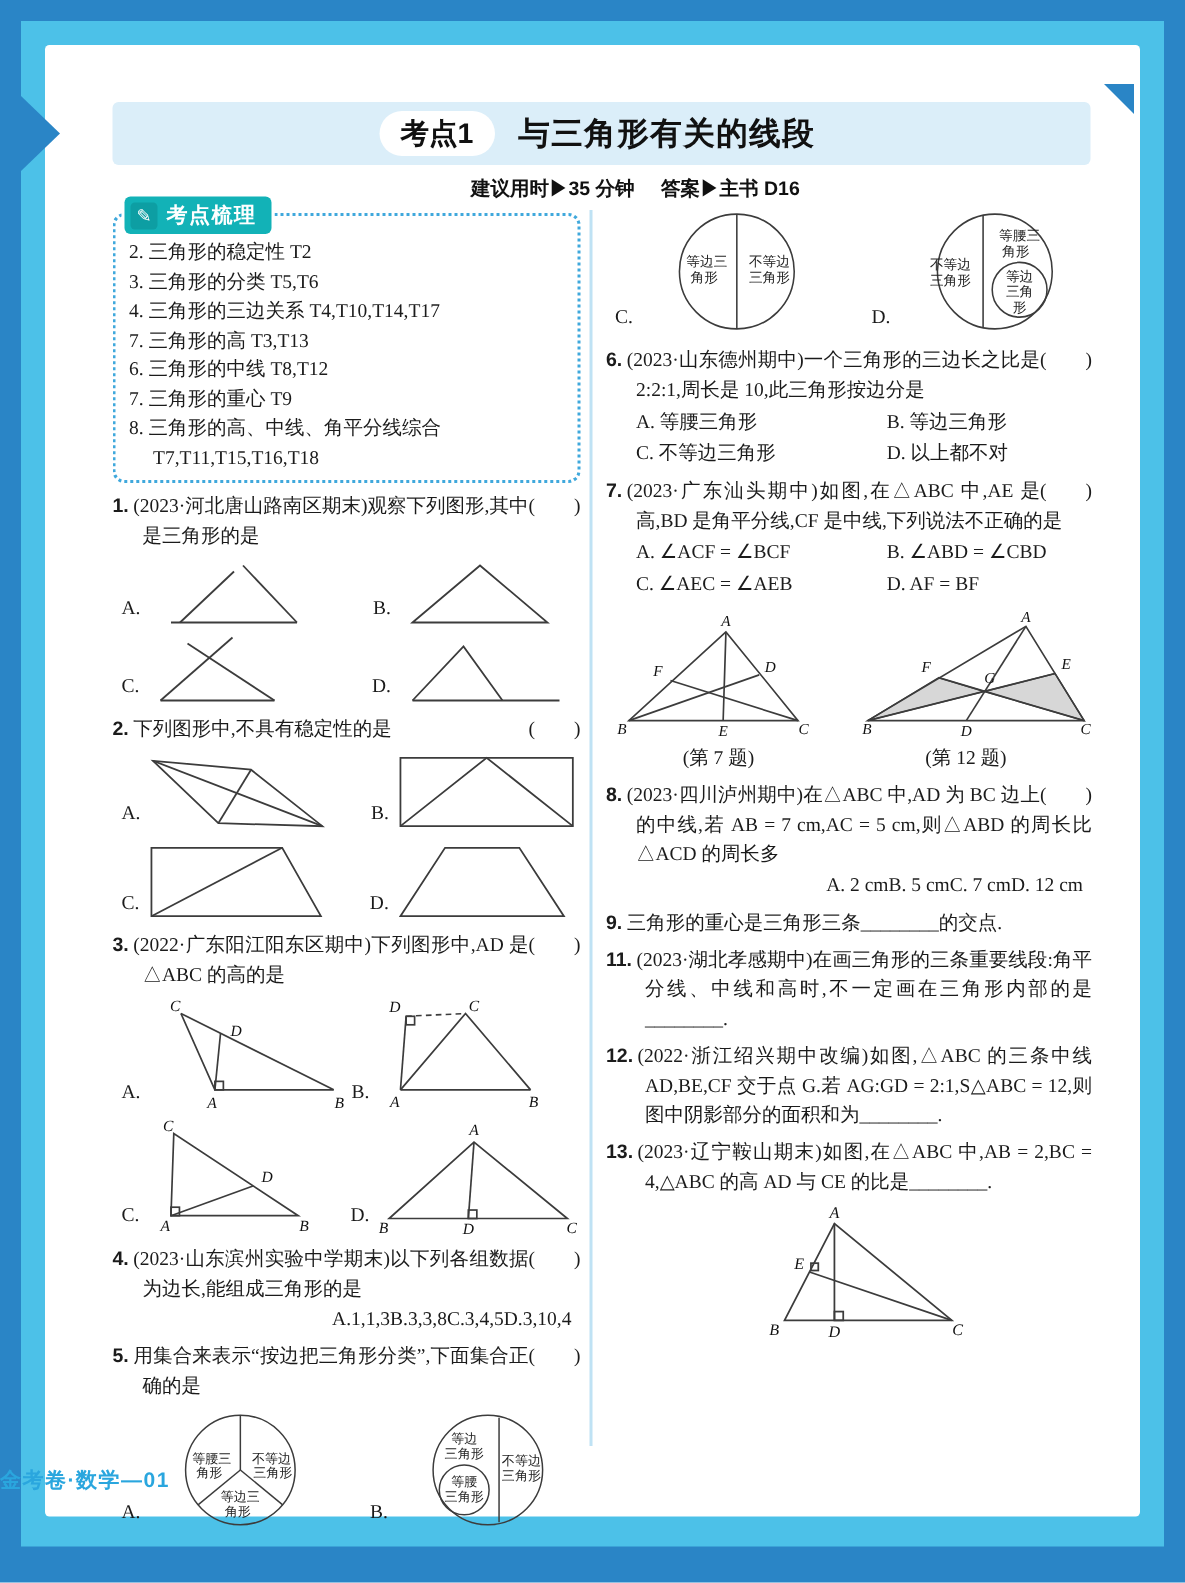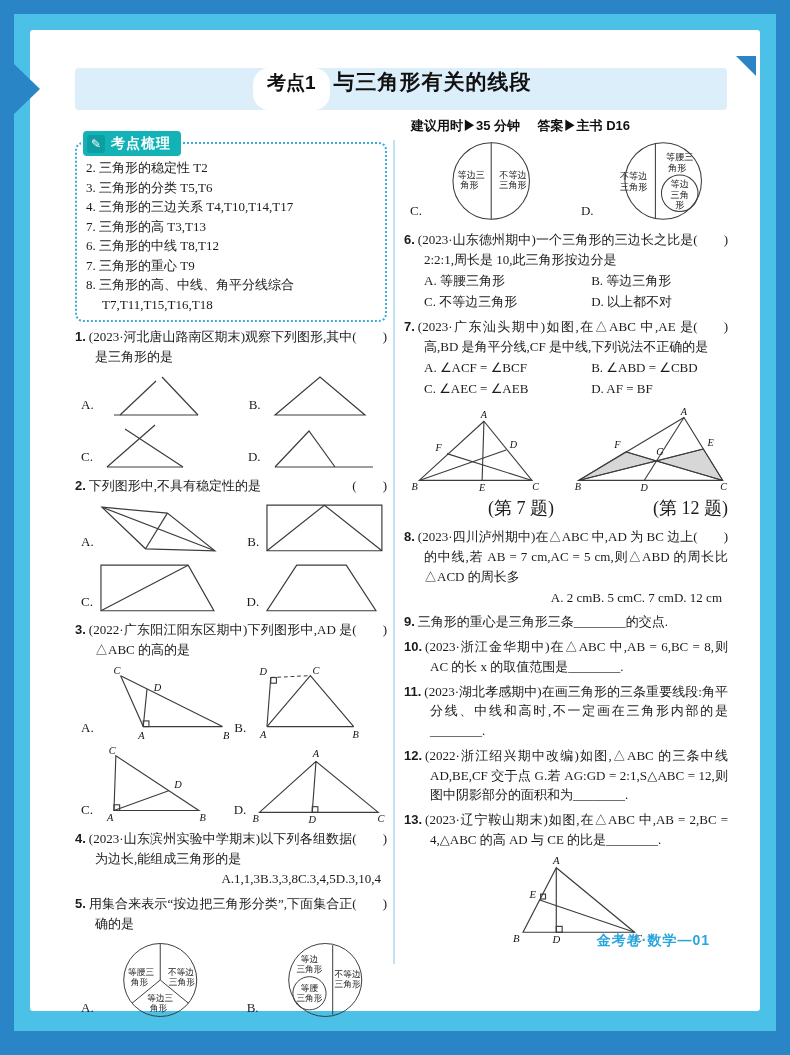--- a/index.html
+++ b/index.html
@@ -11,25 +11,25 @@
     overflow:hidden;
   }
   .frame-light{position:absolute;left:14px;top:14px;right:14px;bottom:24px;background:#4cc1e8;}
   .page{position:absolute;left:30px;top:30px;width:730px;height:981px;background:#ffffff;border-radius:3px;}
   .notch-left{position:absolute;left:14px;top:64px;width:26px;height:50px;background:#2a85c6;
     clip-path:polygon(0 0,100% 50%,0 100%);z-index:3;}
   .notch-tr{position:absolute;left:736px;top:56px;width:20px;height:20px;background:#2a85c6;
     clip-path:polygon(0 0,100% 0,100% 100%);z-index:3;}
 
   .header-band{position:absolute;left:75px;top:68px;width:652px;height:42px;background:#dbeef9;
-    border-radius:4px;display:flex;z-index:2;}
+    border-radius:4px;display:flex;align-items:center;z-index:2;}
   .badge{background:#ffffff;border-radius:16px;padding:2px 14px;margin-left:178px;
     font-family:"Liberation Sans",sans-serif;font-weight:700;font-size:19px;color:#111;}
-  .htitle{font-family:"Liberation Sans",sans-serif;font-weight:700;font-size:21px;color:#111;margin-left:4px;letter-spacing:1px;}
-  .meta{position:absolute;left:300px;right:63px;top:117px;text-align:center;
+  .htitle{font-family:"Liberation Sans",sans-serif;font-weight:700;font-size:21px;color:#111;margin-left:16px;letter-spacing:1px;}
+  .meta{position:absolute;left:300px;right:63px;top:117px;text-align:left;
     font-family:"Liberation Sans",sans-serif;font-weight:700;font-size:13px;color:#111;}
   .meta span{margin-left:14px;}
 
   .divider{position:absolute;left:393px;top:140px;width:2px;height:824px;background:#bfe2f4;}
 
   .col{position:absolute;font-size:13px;line-height:1.52;}
   .col-l{left:75px;top:132px;width:312px;}
   .col-r{left:404px;top:133px;width:324px;}
 
   .outline{border:2px dotted #3fa8dc;border-radius:8px;margin-top:10px;padding:14px 8px 6px 9px;position:relative;}
@@ -45,31 +45,31 @@
   .qn{font-weight:700;font-family:"Liberation Sans",sans-serif;margin-left:-20px;padding-right:3px;}
   .q.wnum .qn{margin-left:-26px;}
   .br{float:right;}
   .opts4{display:flex;justify-content:flex-end;padding:1px 6px 0 20px;}
   .opts2{display:grid;grid-template-columns:55% 45%;row-gap:2px;padding:1px 0 0 20px;}
   .figrow{display:flex;align-items:flex-end;margin:4px 0 2px 6px;}
   .figrow .flabel{font-size:13px;margin:0 4px 4px 0;}
   .figrow.spread{justify-content:flex-start;}
   .figrow .gap{width:26px;}
   .caprow{display:flex;margin-top:-2px;}
-  .cap{font-size:18px;text-align:right;}
+  .cap{font-size:13px;text-align:center;}
   .cap1{width:150px;}
   .cap2{width:168px;margin-left:6px;}
   svg{display:block;}
   .sline{stroke:#3c3c3c;stroke-width:1.2;fill:none;}
   .sdash{stroke:#3c3c3c;stroke-width:1.1;fill:none;stroke-dasharray:4 3;}
   .shade{fill:#d7d7d7;stroke:#3c3c3c;stroke-width:1;}
   .vlbl{font-style:italic;font-size:11px;fill:#111;font-family:"Liberation Serif",serif;}
   .clbl{font-size:10.5px;fill:#222;text-anchor:middle;font-family:"Liberation Serif",serif;}
 
-  .footer{position:absolute;left:0;top:932px;width:710px;text-align:right;
+  .footer{position:absolute;left:0;top:978px;width:710px;text-align:left;
     font-family:"Liberation Sans",sans-serif;font-weight:700;font-size:14px;color:#2aa6de;letter-spacing:1px;}
 </style>
 </head>
 <body>
 
 <div class="frame-light"></div>
 <div class="page"></div>
 <div class="notch-left"></div>
 <div class="notch-tr"></div>
 
@@ -345,23 +345,20 @@
     <span>A. 2 cm</span>
     <span>B. 5 cm</span>
     <span>C. 7 cm</span>
     <span>D. 12 cm</span>
   </div>
 
   <div class="q">
     <span class="qn">9.</span><span>三角形的重心是三角形三条________的交点.</span>
   </div>
 
-  <div class="q wnum">
-    <span class="qn">10.</span><span>(2023·浙江金华期中)在△ABC 中,AB = 6,BC = 8,则 AC 的长 x 的取值范围是________.</span>
-  </div>
 
   <div class="q wnum">
     <span class="qn">11.</span><span>(2023·湖北孝感期中)在画三角形的三条重要线段:角平分线、中线和高时,不一定画在三角形内部的是________.</span>
   </div>
 
   <div class="q wnum">
     <span class="qn">12.</span><span>(2022·浙江绍兴期中改编)如图,△ABC 的三条中线 AD,BE,CF 交于点 G.若 AG:GD = 2:1,S△ABC = 12,则图中阴影部分的面积和为________.</span>
   </div>
 
   <div class="q wnum">

